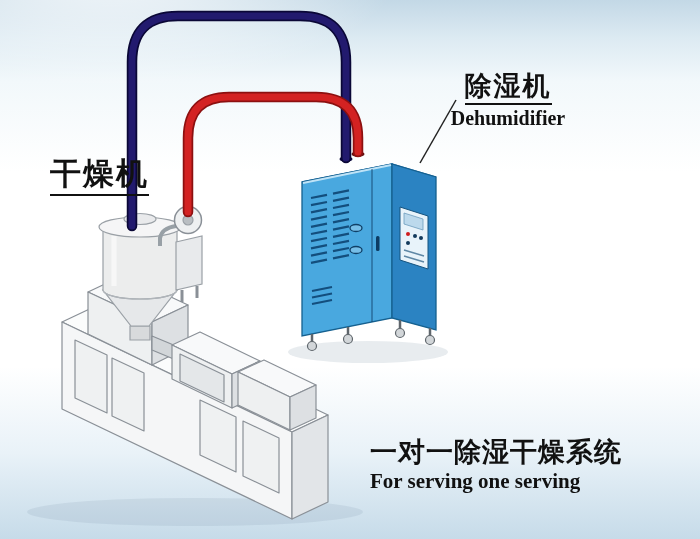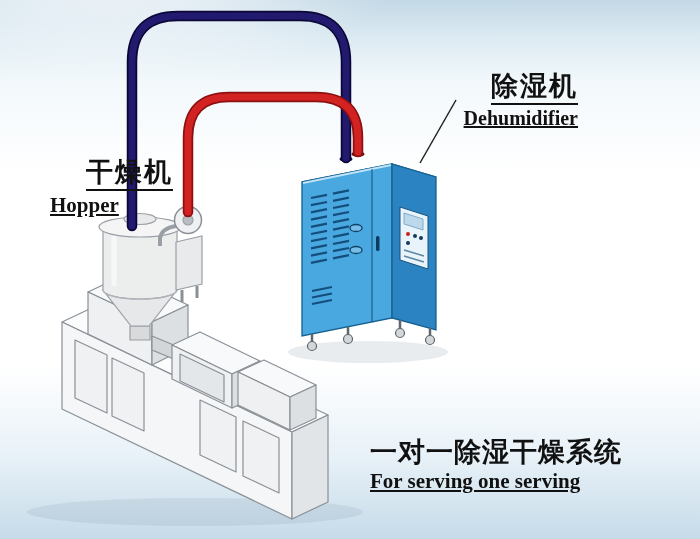--- a/index.html
+++ b/index.html
@@ -10,25 +10,25 @@
   }
   .stage::before{
     content:"";position:absolute;inset:0;
     background:radial-gradient(ellipse 60% 35% at 16% -8%, rgba(255,255,255,.95), rgba(255,255,255,0) 70%);
     pointer-events:none;
   }
   svg{position:absolute;left:0;top:0;}
   .lbl{position:absolute;color:#111;line-height:1.05;}
   .cn{font-weight:bold;color:#111;}
   .cn.u{border-bottom:2px solid #111;padding-bottom:3px;display:inline-block;}
-  .en{font-family:"Liberation Serif",serif;font-weight:bold;color:#111;text-decoration:underline;}
+  .en{font-family:"Liberation Serif",serif;font-weight:bold;color:#111;}
   .lbl-hopper{left:50px;top:158px;text-align:left;}
-  .lbl-hopper .cn{font-size:27px;letter-spacing:2px;margin-left:36px;}
+  .lbl-hopper .cn{font-size:31px;letter-spacing:2px;}
   .lbl-hopper .en{font-size:21px;margin-top:3px;}
-  .lbl-dehum{left:438px;top:72px;width:140px;text-align:right;}
+  .lbl-dehum{left:438px;top:72px;width:140px;text-align:center;}
   .lbl-dehum .cn{font-size:27px;letter-spacing:2px;}
   .lbl-dehum .en{font-size:20px;margin-top:3px;}
   .lbl-title{left:370px;top:438px;width:305px;text-align:left;}
   .lbl-title .cn{font-size:27px;letter-spacing:1px;}
   .lbl-title .en{font-size:21px;margin-top:4px;}
 </style>
 </head>
 <body>
 
 <div class="stage">
@@ -130,21 +130,20 @@
       <path d="M132,226 L132,62 Q132,16 178,16 L300,16 Q346,16 346,62 L346,158" stroke="#221a6e" stroke-width="7"></path>
       <path d="M188,212 L188,138 Q188,97 229,97 L316,97 Q358,97 358,138 L358,152" stroke="#8c1010" stroke-width="10.5"></path>
       <path d="M188,212 L188,138 Q188,97 229,97 L316,97 Q358,97 358,138 L358,152" stroke="#d32222" stroke-width="7"></path>
     </g>
 
     <line x1="456" y1="100" x2="420" y2="163" stroke="#222" stroke-width="1.5"></line>
   </svg>
 
   <div class="lbl lbl-hopper">
     <div><span class="cn u">干燥机</span></div>
-    <div class="en">Hopper</div>
   </div>
 
   <div class="lbl lbl-dehum">
     <div><span class="cn u">除湿机</span></div>
     <div class="en">Dehumidifier</div>
   </div>
 
   <div class="lbl lbl-title">
     <div class="cn">一对一除湿干燥系统</div>
     <div class="en">For serving one serving</div>

